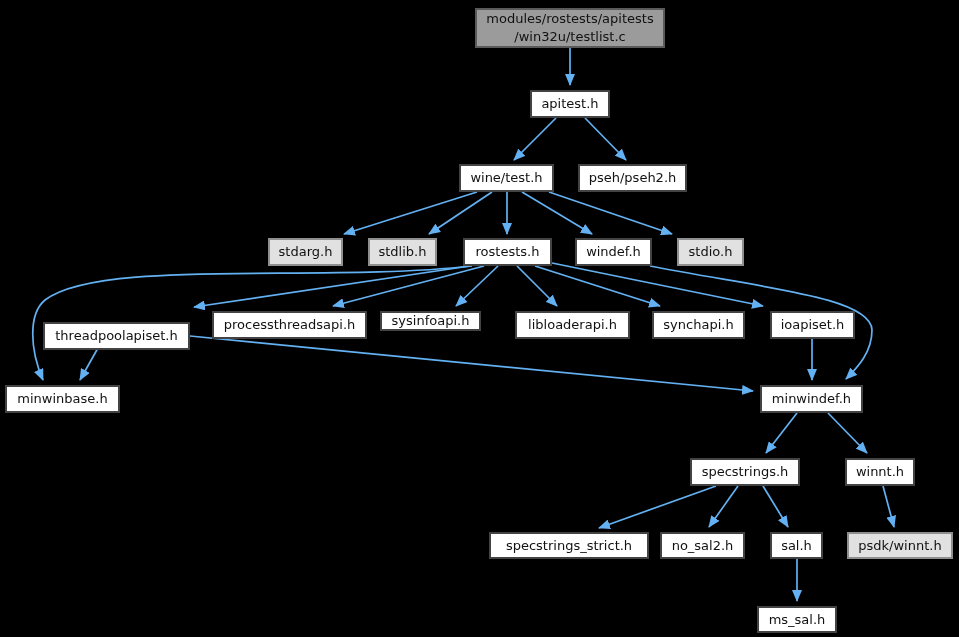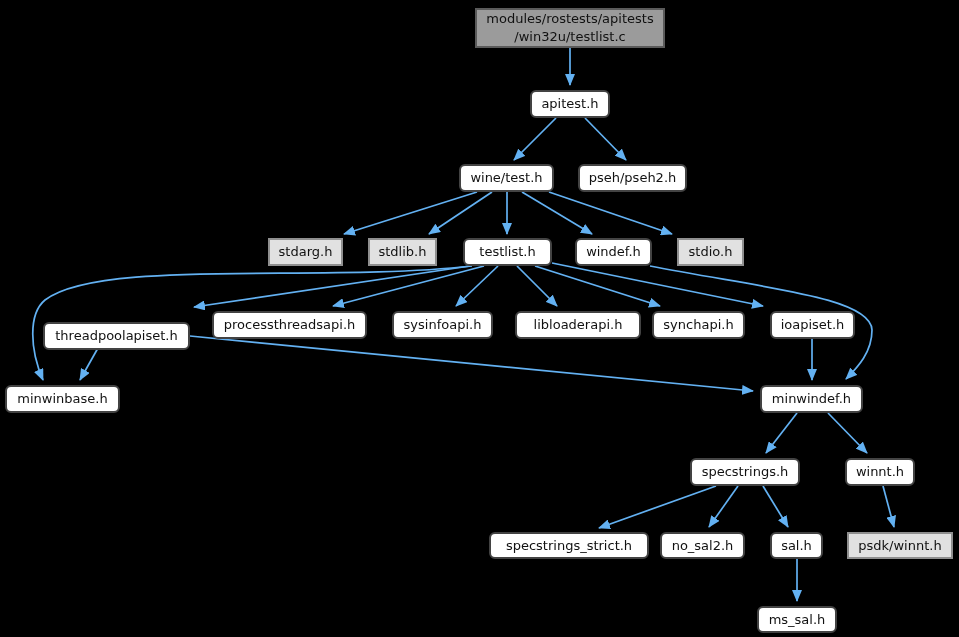--- a/index.html
+++ b/index.html
@@ -32,21 +32,21 @@
     display: flex;
     align-items: center;
     justify-content: center;
     text-align: center;
     font-size: 13px;
     line-height: 1.35;
     color: #0d0d0d;
     white-space: pre-line;
     cursor: default;
   }
-  .node.internal { cursor: pointer; border-radius: 6px; }
+  .node.internal { cursor: pointer; }
 </style>
 </head>
 <body>
 
 <div id="canvas" style="background: rgb(0, 0, 0);">
   <svg id="edge-layer" xmlns="http://www.w3.org/2000/svg" width="959" height="637" viewBox="0 0 959 637">
     <defs>
       <marker id="arrow" markerUnits="userSpaceOnUse" markerWidth="12" markerHeight="10" viewBox="0 0 12 10" refX="11" refY="5" orient="auto">
         <path d="M0,0 L12,5 L0,10 Z" fill="#63B1F2"></path>
       </marker>
@@ -81,27 +81,27 @@
       </g>
   </svg>
   <div id="node-layer">
       <div class="node main" style="left: 475px; top: 8px; width: 190px; height: 40px; background: rgb(155, 155, 155); border: 2px solid rgb(90, 90, 90); color: rgb(17, 17, 17);">modules/rostests/apitests
 /win32u/testlist.c</div>
       <div class="node internal" style="left: 530px; top: 90px; width: 80px; height: 28px; background: rgb(255, 255, 255); border: 2px solid rgb(67, 67, 67); color: rgb(17, 17, 17);">apitest.h</div>
       <div class="node internal" style="left: 459px; top: 164px; width: 95px; height: 28px; background: rgb(255, 255, 255); border: 2px solid rgb(67, 67, 67); color: rgb(17, 17, 17);">wine/test.h</div>
       <div class="node internal" style="left: 578px; top: 164px; width: 109px; height: 28px; background: rgb(255, 255, 255); border: 2px solid rgb(67, 67, 67); color: rgb(17, 17, 17);">pseh/pseh2.h</div>
       <div class="node external" style="left: 268px; top: 238px; width: 75px; height: 28px; background: rgb(225, 225, 225); border: 2px solid rgb(143, 143, 143); color: rgb(17, 17, 17);">stdarg.h</div>
       <div class="node external" style="left: 368px; top: 238px; width: 69px; height: 28px; background: rgb(225, 225, 225); border: 2px solid rgb(143, 143, 143); color: rgb(17, 17, 17);">stdlib.h</div>
-      <div class="node internal" style="left: 463px; top: 238px; width: 89px; height: 28px; background: rgb(255, 255, 255); border: 2px solid rgb(67, 67, 67); color: rgb(17, 17, 17);">testlist.h</div>
+      <div class="node internal" style="left: 463px; top: 238px; width: 89px; height: 28px; background: rgb(255, 255, 255); border: 2px solid rgb(67, 67, 67); color: rgb(17, 17, 17);">rostests.h</div>
       <div class="node internal" style="left: 575px; top: 238px; width: 77px; height: 28px; background: rgb(255, 255, 255); border: 2px solid rgb(67, 67, 67); color: rgb(17, 17, 17);">windef.h</div>
       <div class="node external" style="left: 677px; top: 238px; width: 67px; height: 28px; background: rgb(225, 225, 225); border: 2px solid rgb(143, 143, 143); color: rgb(17, 17, 17);">stdio.h</div>
       <div class="node internal" style="left: 43px; top: 322px; width: 147px; height: 28px; background: rgb(255, 255, 255); border: 2px solid rgb(67, 67, 67); color: rgb(17, 17, 17);">threadpoolapiset.h</div>
       <div class="node internal" style="left: 212px; top: 311px; width: 155px; height: 28px; background: rgb(255, 255, 255); border: 2px solid rgb(67, 67, 67); color: rgb(17, 17, 17);">processthreadsapi.h</div>
-      <div class="node internal" style="left: 392px; top: 311px; width: 101px; height: 28px; background: rgb(255, 255, 255); border: 2px solid rgb(67, 67, 67); color: rgb(17, 17, 17);">sysinfoapi.h</div>
-      <div class="node internal" style="left: 515px; top: 311px; width: 126px; height: 28px; background: rgb(255, 255, 255); border: 2px solid rgb(67, 67, 67); color: rgb(17, 17, 17);">libloaderapi.h</div>
+      <div class="node internal" style="left: 380px; top: 311px; width: 101px; height: 20px; background: rgb(255, 255, 255); border: 2px solid rgb(67, 67, 67); color: rgb(17, 17, 17);">sysinfoapi.h</div>
+      <div class="node internal" style="left: 515px; top: 311px; width: 115px; height: 28px; background: rgb(255, 255, 255); border: 2px solid rgb(67, 67, 67); color: rgb(17, 17, 17);">libloaderapi.h</div>
       <div class="node internal" style="left: 652px; top: 311px; width: 93px; height: 28px; background: rgb(255, 255, 255); border: 2px solid rgb(67, 67, 67); color: rgb(17, 17, 17);">synchapi.h</div>
       <div class="node internal" style="left: 770px; top: 311px; width: 85px; height: 28px; background: rgb(255, 255, 255); border: 2px solid rgb(67, 67, 67); color: rgb(17, 17, 17);">ioapiset.h</div>
       <div class="node internal" style="left: 5px; top: 385px; width: 115px; height: 28px; background: rgb(255, 255, 255); border: 2px solid rgb(67, 67, 67); color: rgb(17, 17, 17);">minwinbase.h</div>
       <div class="node internal" style="left: 760px; top: 385px; width: 103px; height: 28px; background: rgb(255, 255, 255); border: 2px solid rgb(67, 67, 67); color: rgb(17, 17, 17);">minwindef.h</div>
       <div class="node internal" style="left: 690px; top: 458px; width: 110px; height: 28px; background: rgb(255, 255, 255); border: 2px solid rgb(67, 67, 67); color: rgb(17, 17, 17);">specstrings.h</div>
       <div class="node internal" style="left: 845px; top: 458px; width: 70px; height: 28px; background: rgb(255, 255, 255); border: 2px solid rgb(67, 67, 67); color: rgb(17, 17, 17);">winnt.h</div>
       <div class="node internal" style="left: 489px; top: 532px; width: 160px; height: 27px; background: rgb(255, 255, 255); border: 2px solid rgb(67, 67, 67); color: rgb(17, 17, 17);">specstrings_strict.h</div>
       <div class="node internal" style="left: 660px; top: 532px; width: 85px; height: 27px; background: rgb(255, 255, 255); border: 2px solid rgb(67, 67, 67); color: rgb(17, 17, 17);">no_sal2.h</div>
       <div class="node internal" style="left: 770px; top: 532px; width: 53px; height: 27px; background: rgb(255, 255, 255); border: 2px solid rgb(67, 67, 67); color: rgb(17, 17, 17);">sal.h</div>
       <div class="node external" style="left: 847px; top: 532px; width: 106px; height: 27px; background: rgb(225, 225, 225); border: 2px solid rgb(143, 143, 143); color: rgb(17, 17, 17);">psdk/winnt.h</div>

